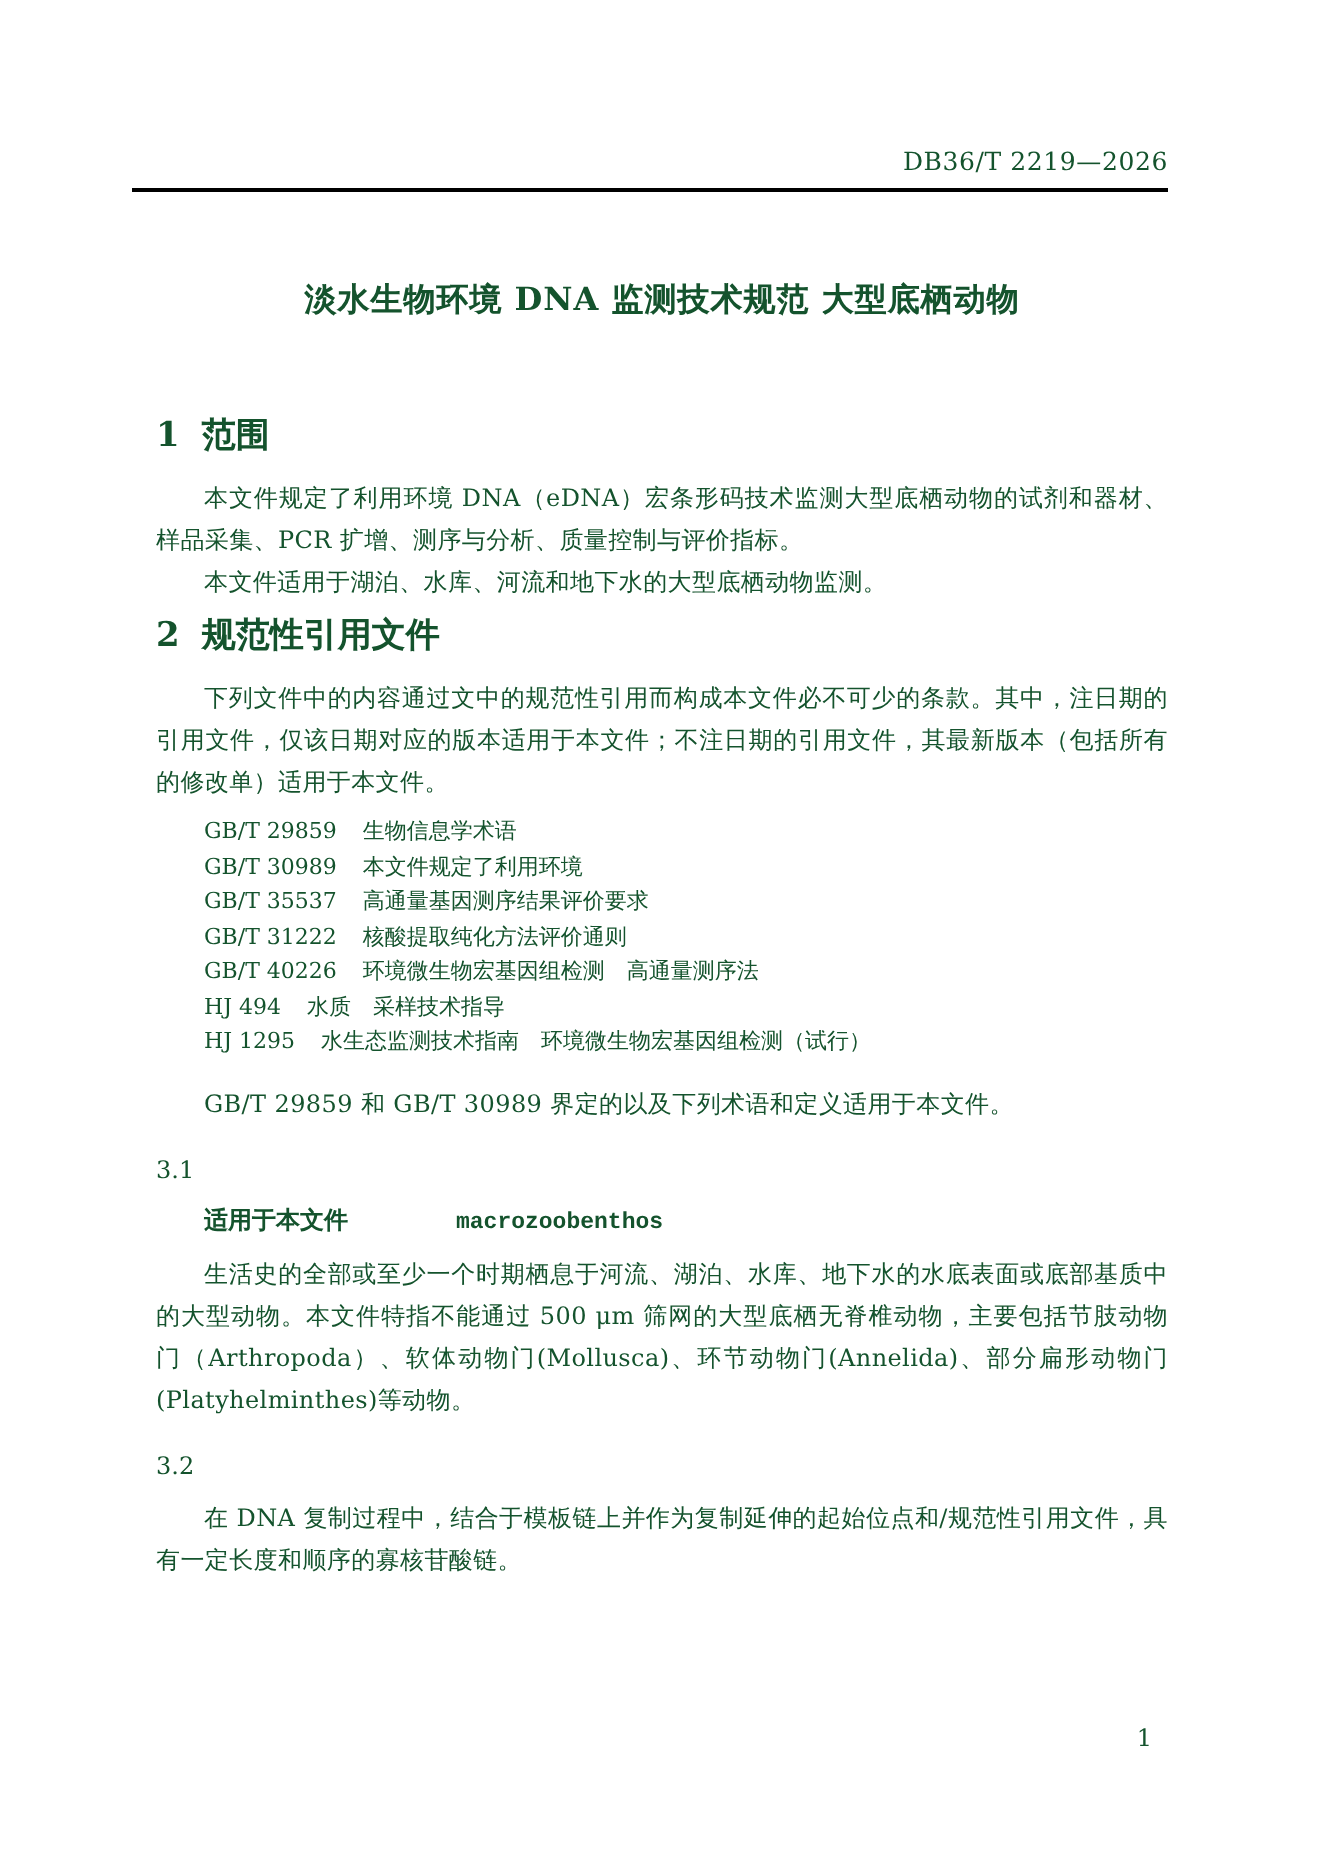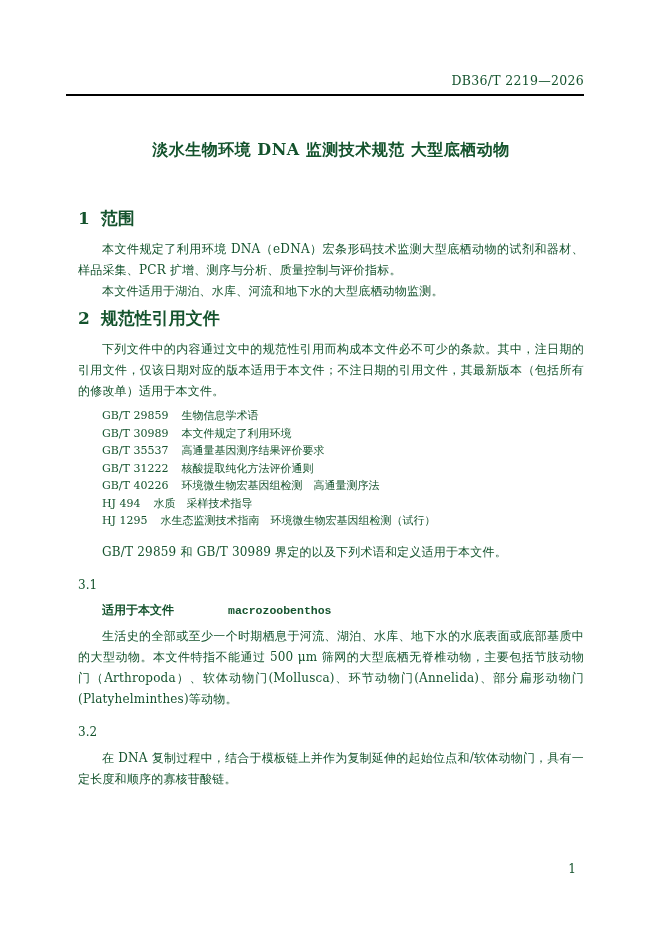--- a/index.html
+++ b/index.html
@@ -139,20 +139,20 @@
     <div>
       <div class="term-number">3.1</div>
       <div class="term-name">
         <span class="term-zh">适用于本文件</span><span class="term-en">macrozoobenthos</span>
       </div>
       <p class="body-para indent term-def">生活史的全部或至少一个时期栖息于河流、湖泊、水库、地下水的水底表面或底部基质中的大型动物。本文件特指不能通过 500 μm 筛网的大型底栖无脊椎动物，主要包括节肢动物门（Arthropoda）、软体动物门(Mollusca)、环节动物门(Annelida)、部分扁形动物门(Platyhelminthes)等动物。</p>
     </div>
 
     <div>
       <div class="term-number">3.2</div>
-      <p class="body-para indent term-def">在 DNA 复制过程中，结合于模板链上并作为复制延伸的起始位点和/软体动物门，具有一定长度和顺序的寡核苷酸链。</p>
+      <p class="body-para indent term-def">在 DNA 复制过程中，结合于模板链上并作为复制延伸的起始位点和/规范性引用文件，具有一定长度和顺序的寡核苷酸链。</p>
     </div>
 
   </div>
 
   <div class="page-number">1</div>
 
 </div>
 
 </body></html>

